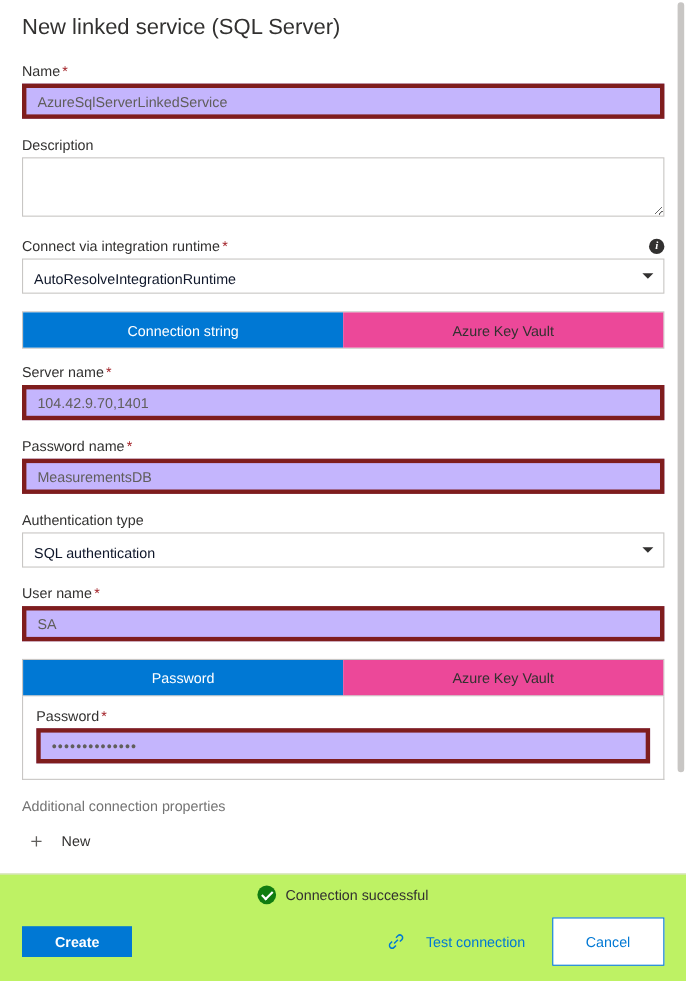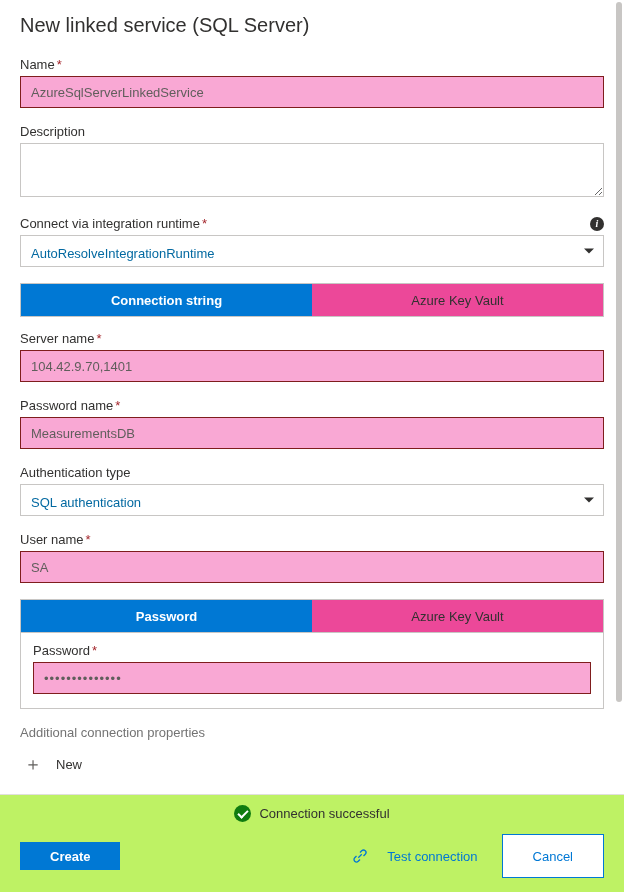--- a/index.html
+++ b/index.html
@@ -55,46 +55,46 @@
       align-items: center;
       justify-content: center;
       font-size: 10px;
       font-style: italic;
       font-family: Georgia, serif;
       font-weight: bold;
     }
     .text-input {
       width: 100%;
       height: 32px;
-      border: 1px solid #7f1d1d;
+      border: 4px solid #7f1d1d;
       padding: 0 10px;
       font-size: 13px;
       color: #605e5c;
       font-family: inherit;
-      background: #f9a8d4;
+      background: #c4b5fd;
     }
     .textarea-input {
       width: 100%;
       height: 54px;
       border: 1px solid #c8c6c4;
       padding: 6px 10px;
       font-size: 13px;
       font-family: inherit;
       resize: both;
     }
     .select-wrap {
       position: relative;
     }
     .select-input {
       width: 100%;
       height: 32px;
       border: 1px solid #c8c6c4;
       padding: 4px 30px 0 10px;
       font-size: 13px;
-      color: #0369a1;
+      color: #0f172a;
       background: #fff;
       cursor: pointer;
       display: flex;
       align-items: center;
     }
     .select-caret {
       position: absolute;
       right: 10px;
       top: 50%;
       transform: translateY(-50%);
@@ -116,21 +116,21 @@
       align-items: center;
       justify-content: center;
       font-size: 13px;
       cursor: pointer;
       background: #ec4899;
       color: #323130;
     }
     .tab.active {
       background: #0078d4;
       color: #fff;
-      font-weight: 700;
+      font-weight: 400;
     }
     .new-row {
       display: flex;
       align-items: center;
       gap: 14px;
       padding: 6px 4px;
       cursor: pointer;
     }
     .plus-icon {
       font-size: 18px;

